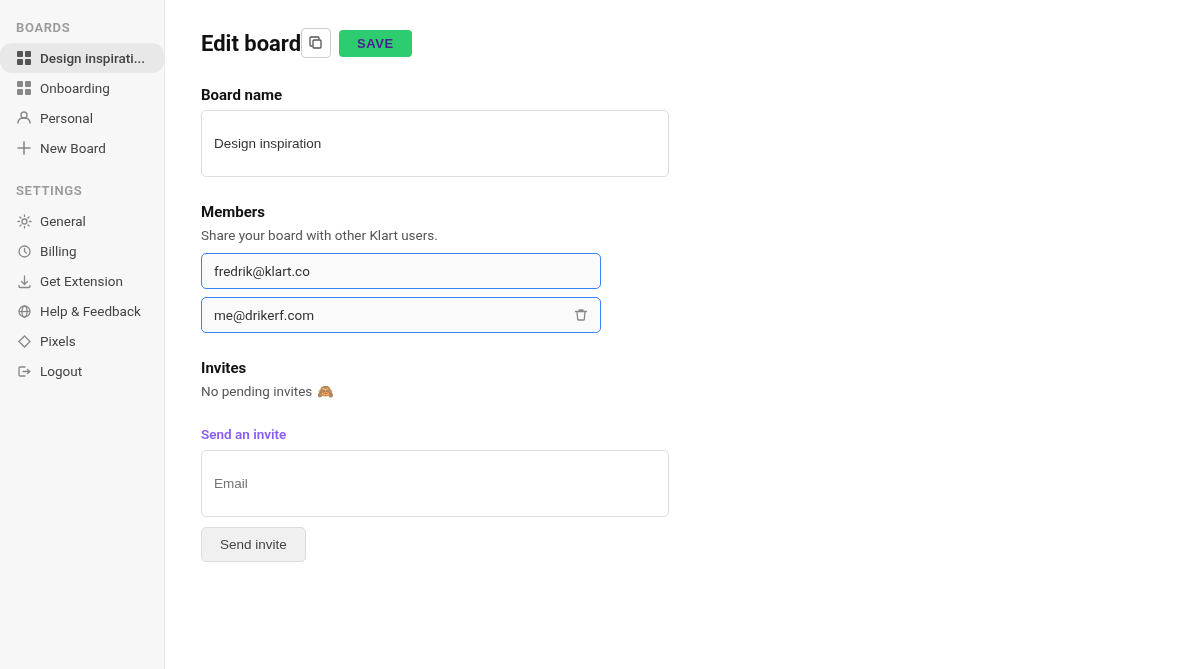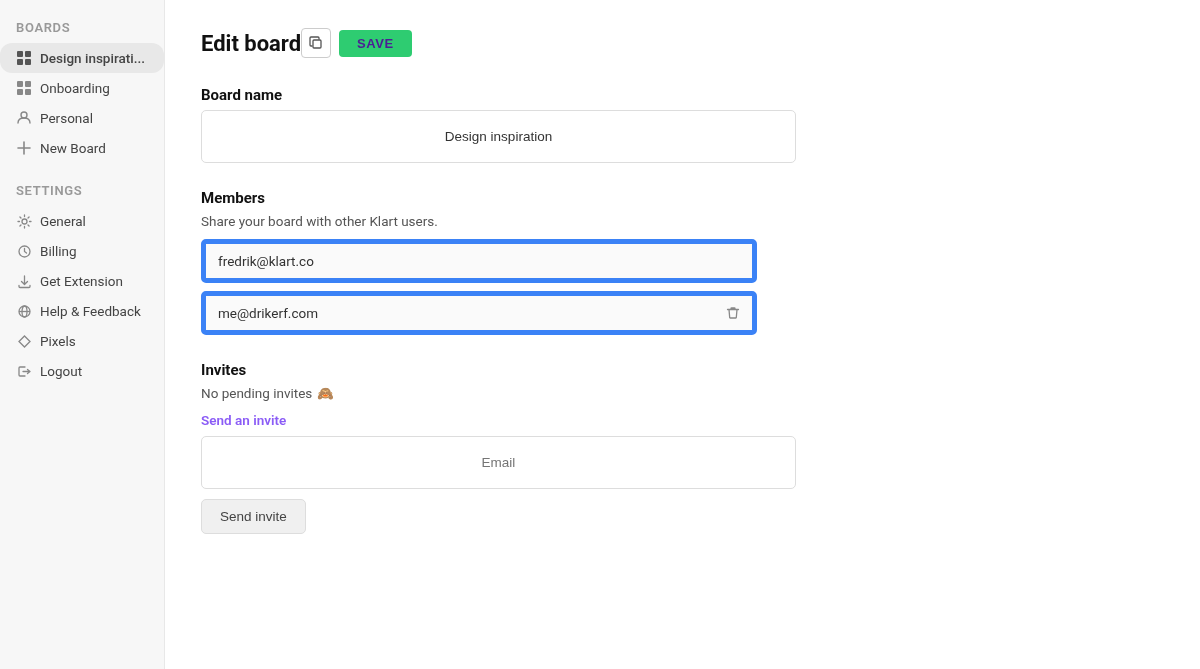--- a/index.html
+++ b/index.html
@@ -95,36 +95,35 @@
       color: #111;
       margin-bottom: 6px;
     }
     .section-subtitle {
       font-size: 13.5px;
       color: #555;
       margin-bottom: 10px;
     }
 
     .form-input {
-      width: 595px;
+      width: 468px;
       max-width: 100%;
       border: 1px solid #ddd;
       border-radius: 5px;
-      padding: 18px 12px;
+      padding: 25px 12px;
       font-size: 13.5px;
       color: #333;
       outline: none;
       background: #fff;
-      text-align: center;
     }
 
     .member-row {
-      width: 556px;
+      width: 400px;
       max-width: 100%;
-      border: 5px solid #3b82f6;
+      border: 1px solid #3b82f6;
       border-radius: 5px;
       padding: 9px 12px;
       font-size: 13.5px;
       color: #333;
       background: #fafafa;
       display: flex;
       align-items: center;
       justify-content: space-between;
       margin-bottom: 8px;
     }
@@ -133,21 +132,21 @@
       border: none;
       cursor: pointer;
       color: #888;
       display: flex;
       align-items: center;
     }
 
     .invites-text {
       font-size: 13.5px;
       color: #555;
-      margin-bottom: 11px;
+      margin-bottom: 27px;
       display: flex;
       align-items: center;
       gap: 5px;
     }
 
     .send-invite-label {
       font-size: 13.5px;
       font-weight: 600;
       color: #8b5cf6;
       margin-bottom: 8px;

